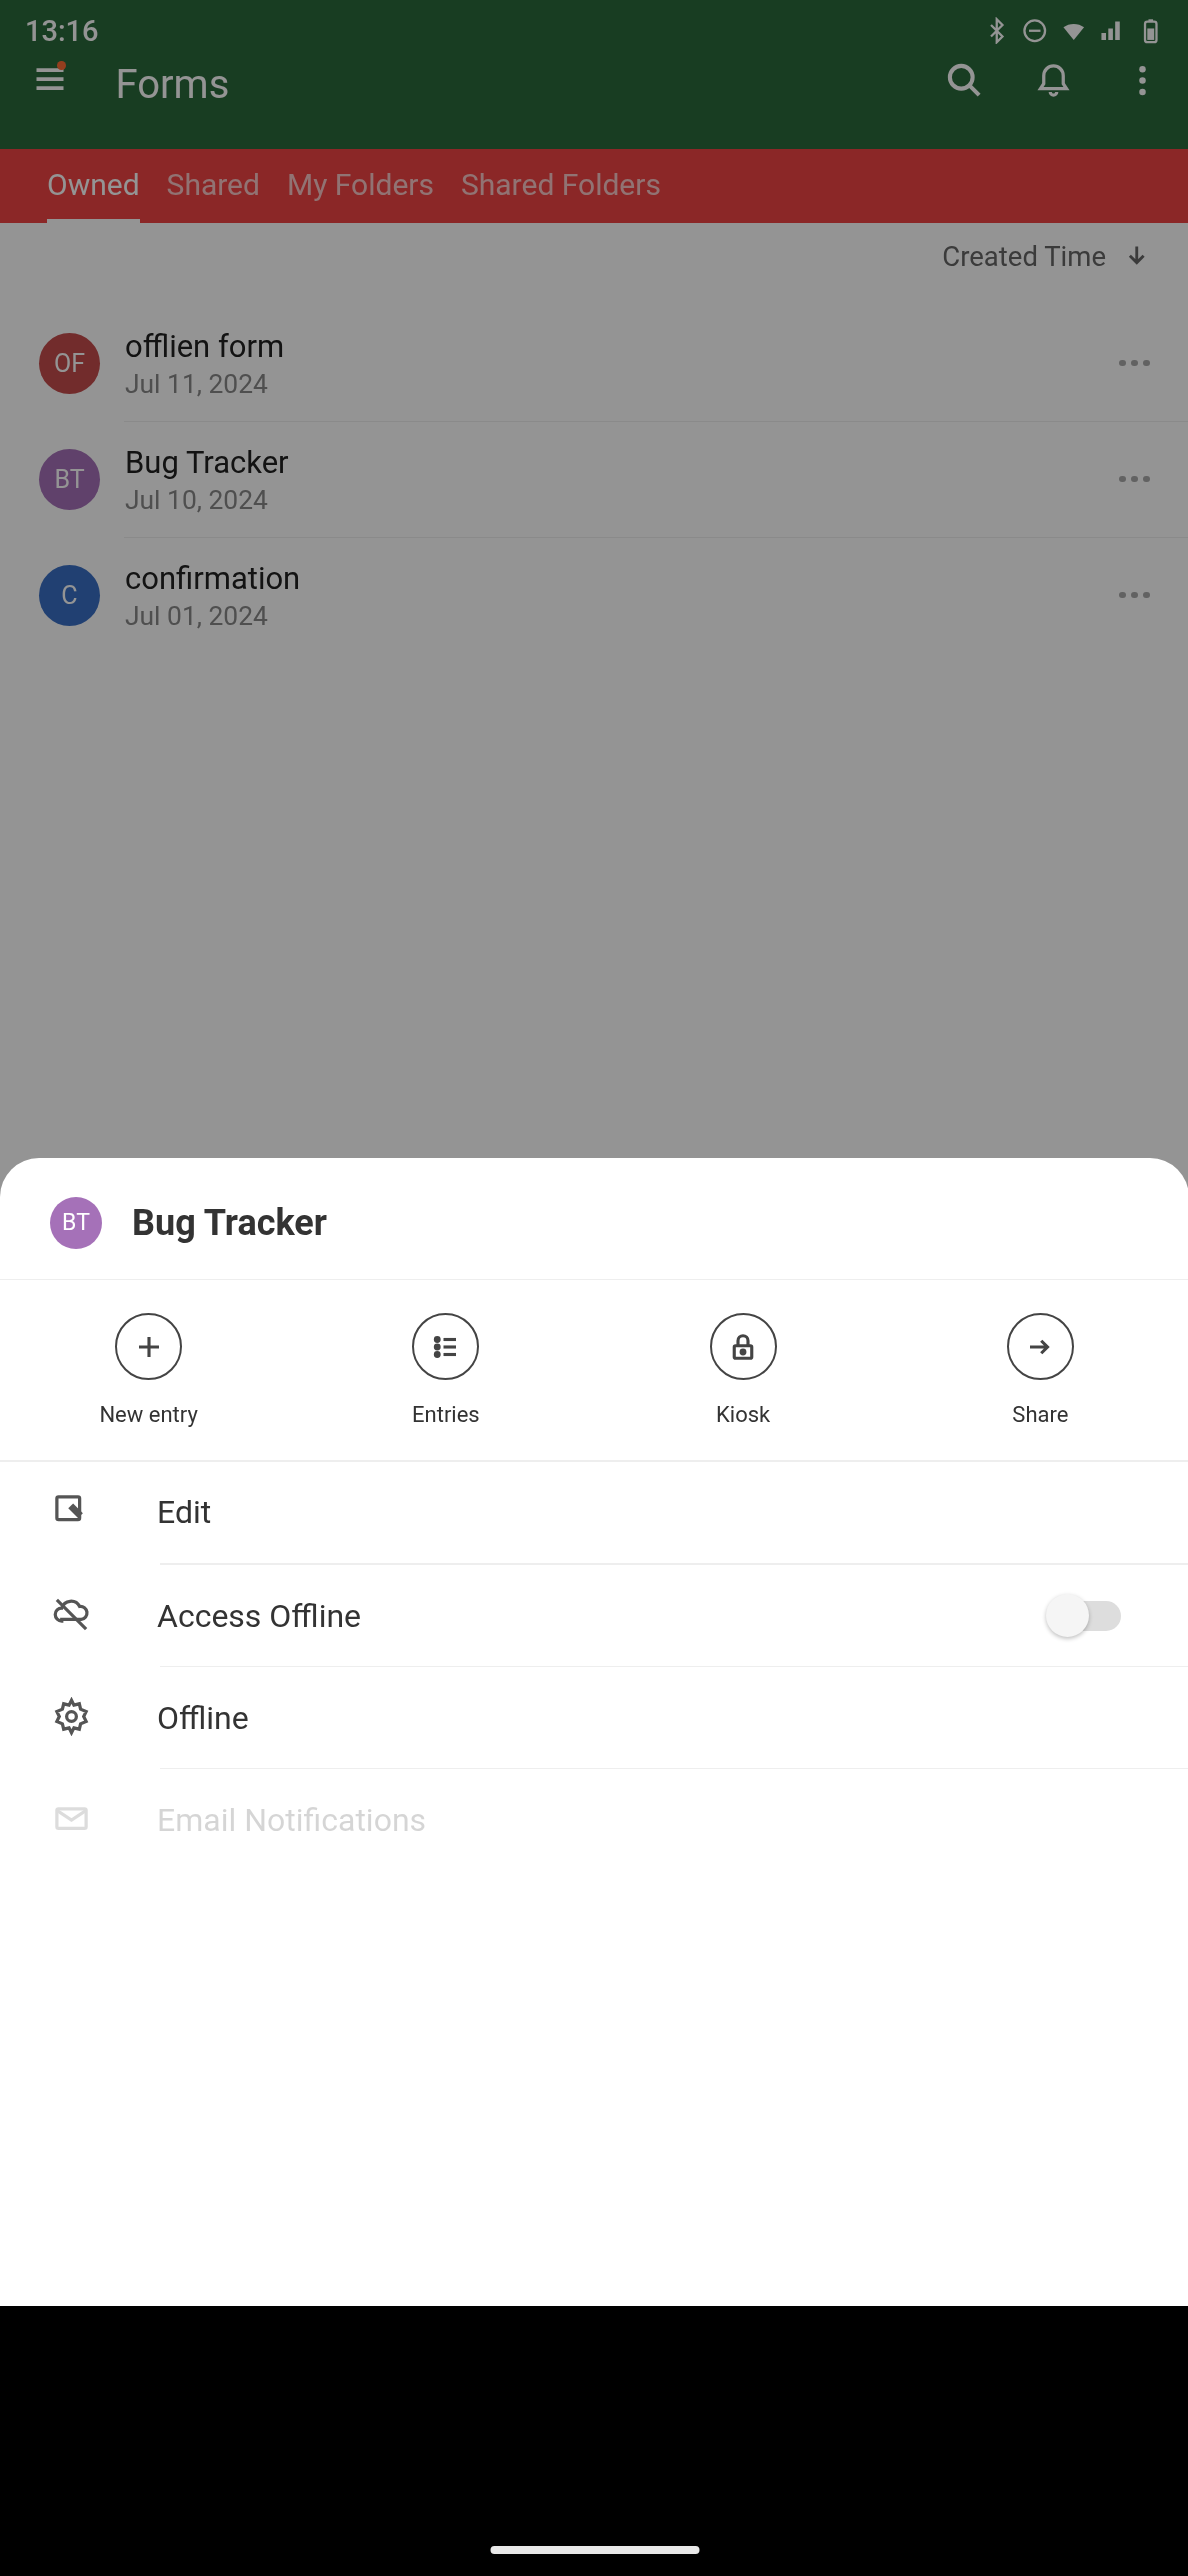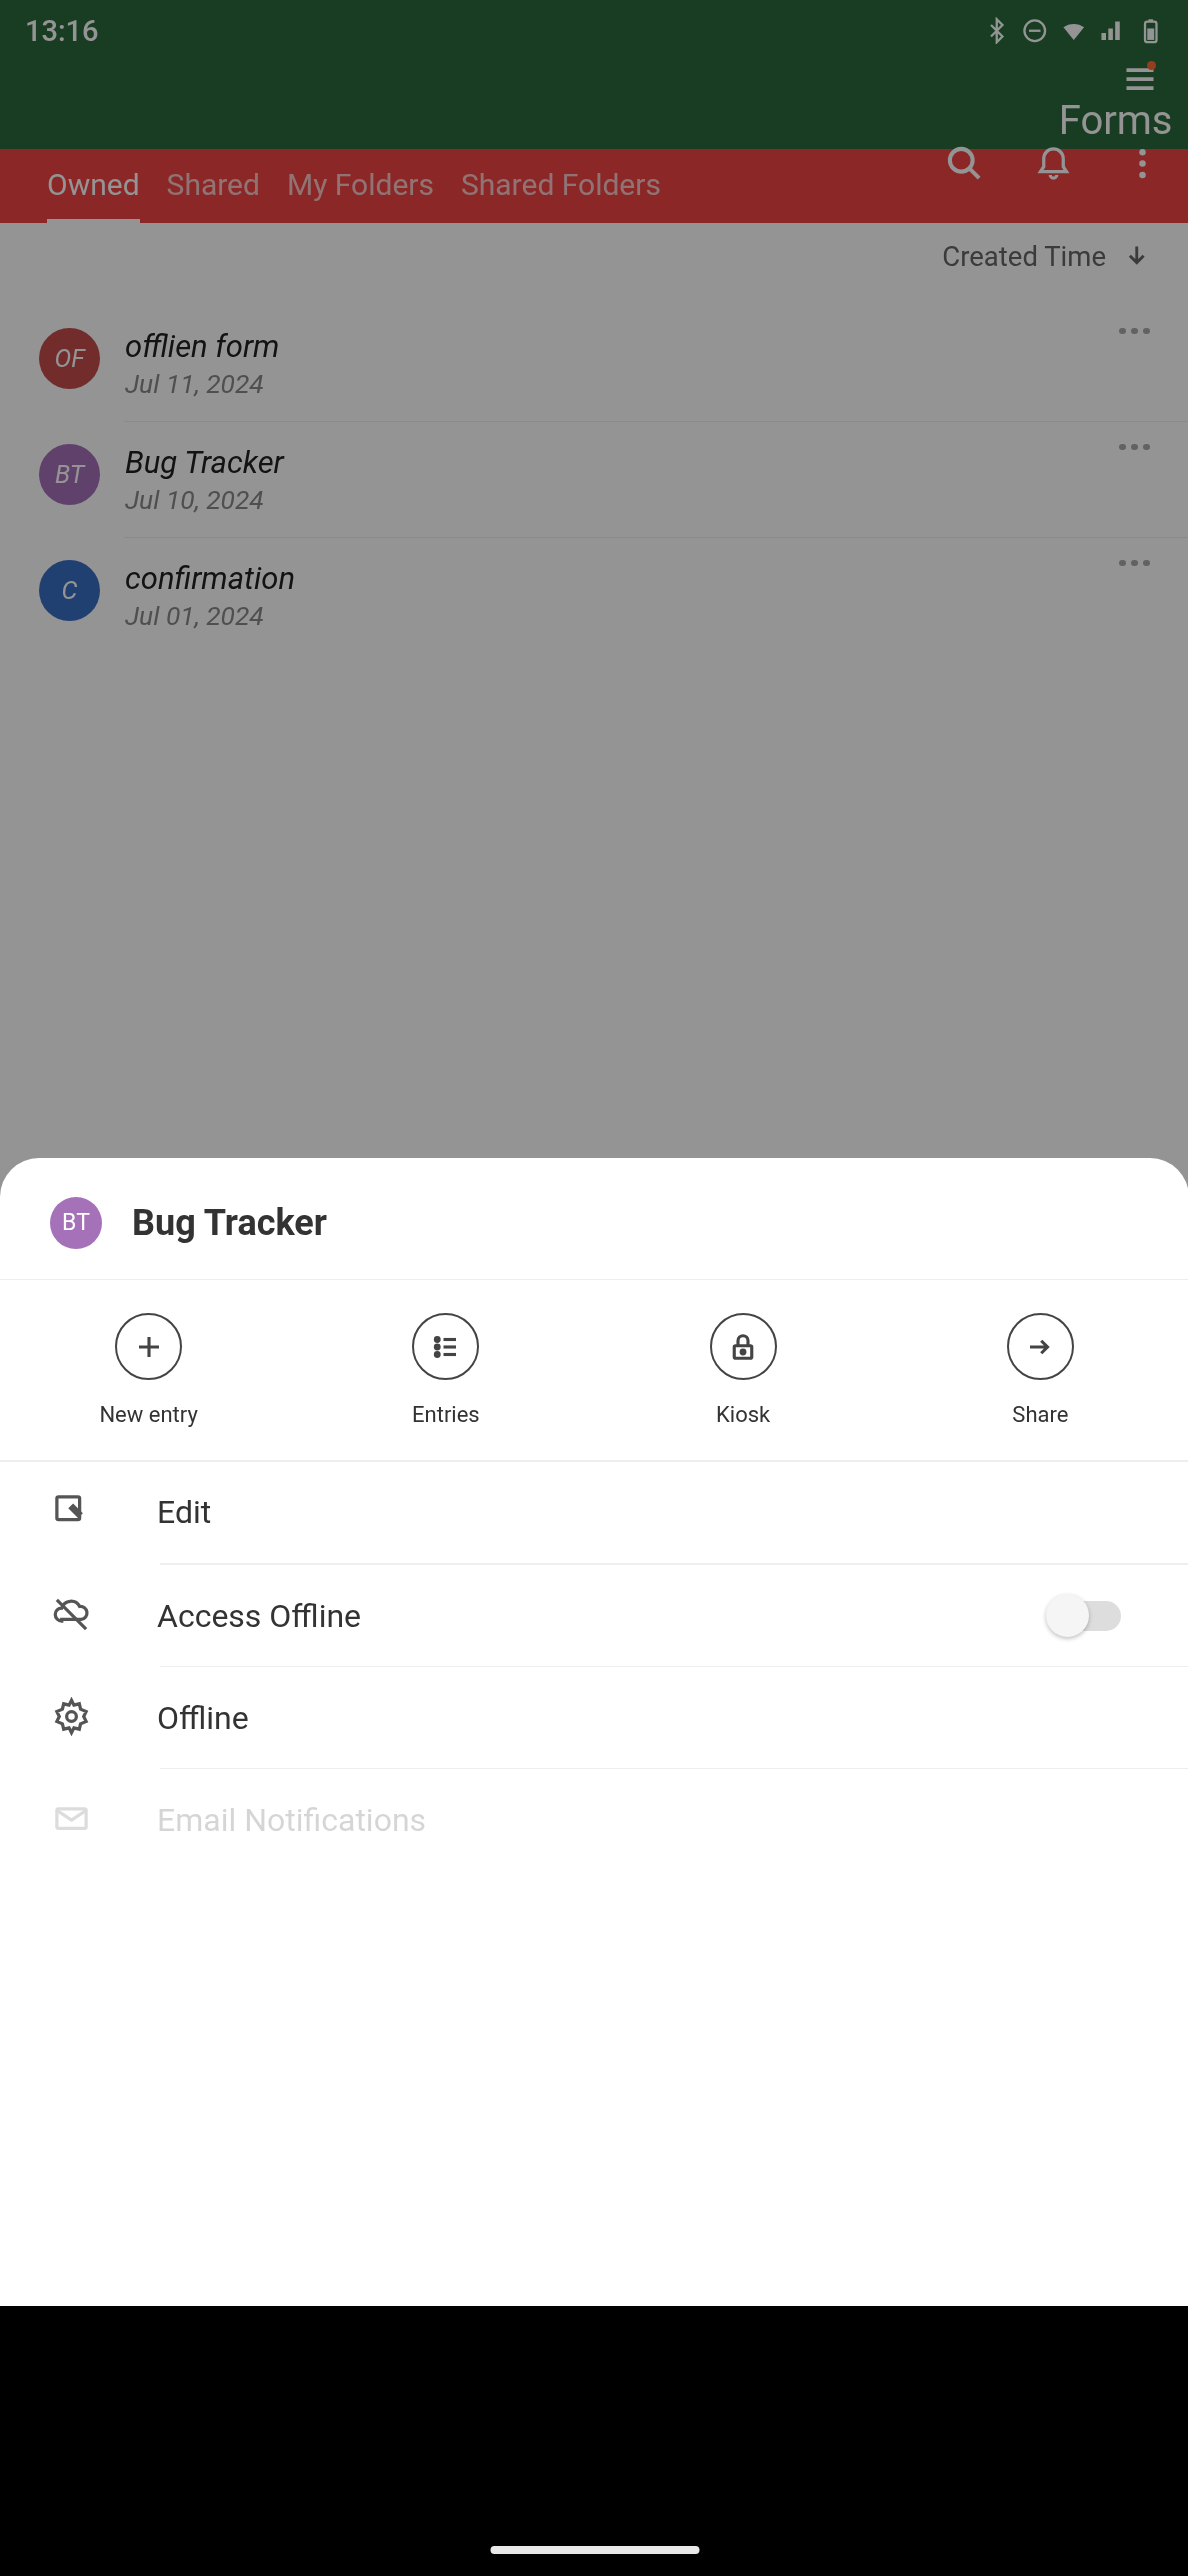--- a/index.html
+++ b/index.html
@@ -46,23 +46,22 @@
       width: 27.5px;
       height: 27.5px;
       fill: #fff;
     }
 
     
     .toolbar {
       height: 88px;
       background: #2a6a3c;
       display: flex;
-      align-items: flex-end;
+      align-items: flex-start;
       padding: 0 16.5px;
-      flex-direction: column;
     }
     .menu-btn {
       width: 66px;
       display: flex;
       justify-content: center;
       position: relative;
     }
     .menu-btn svg { width: 36px; height: 36px; }
     .menu-dot {
       position: absolute;
@@ -123,23 +122,23 @@
       gap: 16.5px;
     }
     .sort-row svg { width: 27.5px; height: 27.5px; fill: #666; }
 
     
     .form-list {
       padding: 16.5px 0;
     }
     .form-row {
       display: flex;
+      align-items: center;
       padding: 22px 39px;
       gap: 25px;
-      font-style: italic;
     }
     .avatar {
       width: 61px;
       height: 61px;
       border-radius: 50%;
       display: flex;
       align-items: center;
       justify-content: center;
       color: #fff;
       font-size: 25px;

